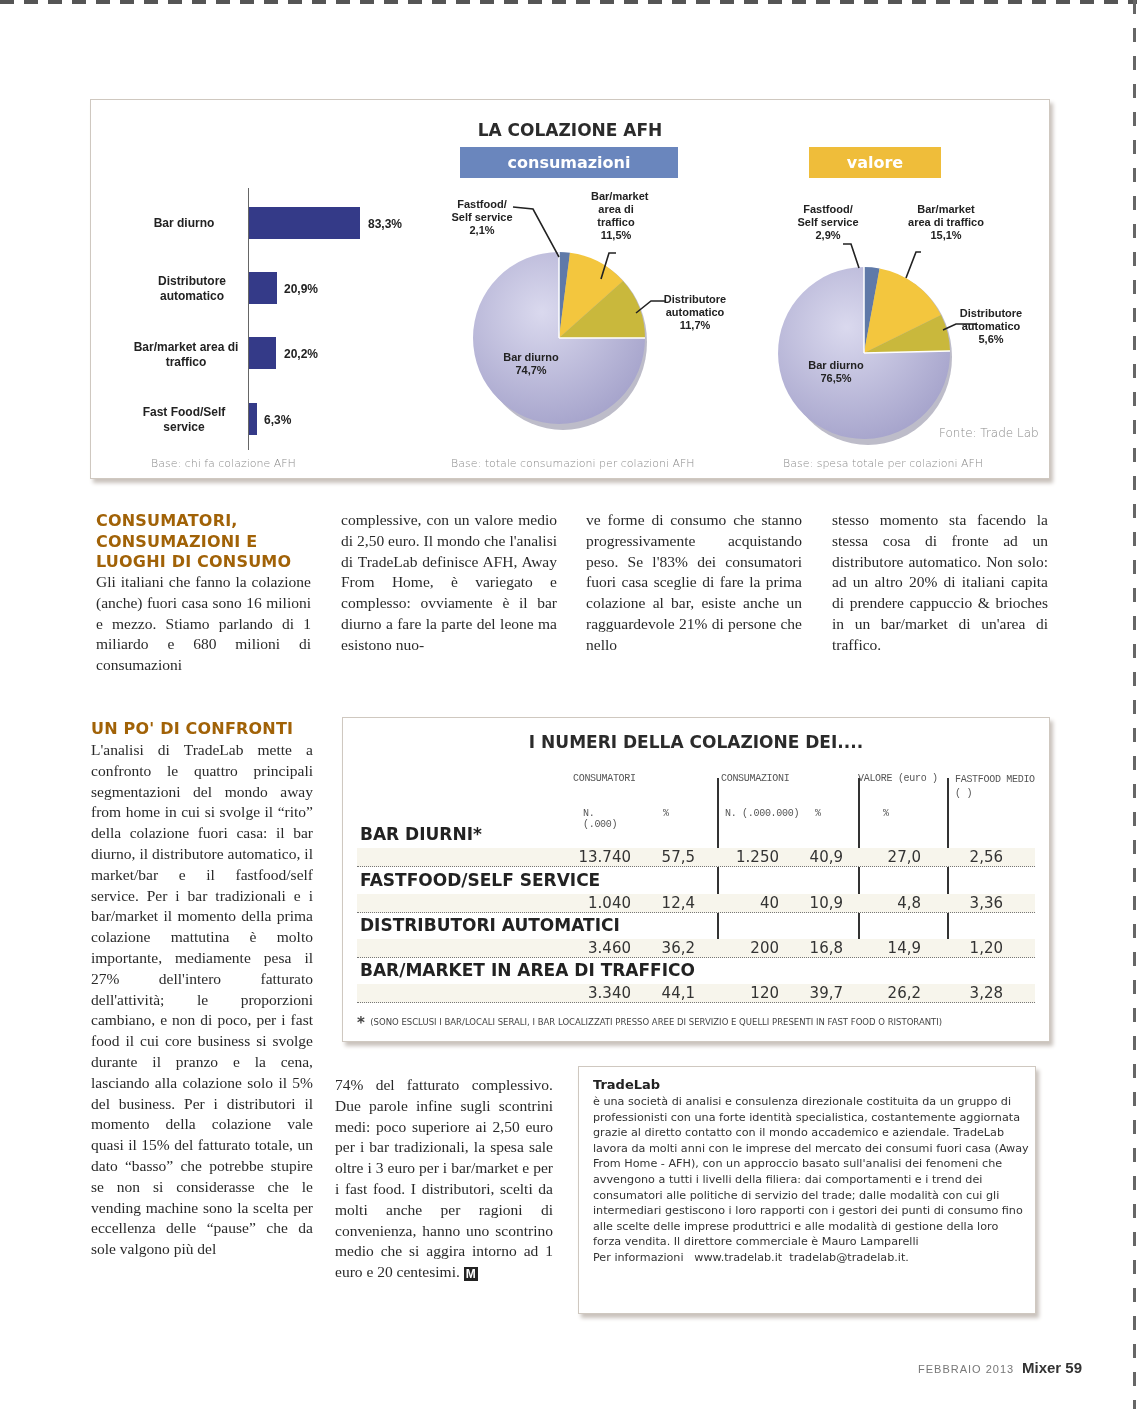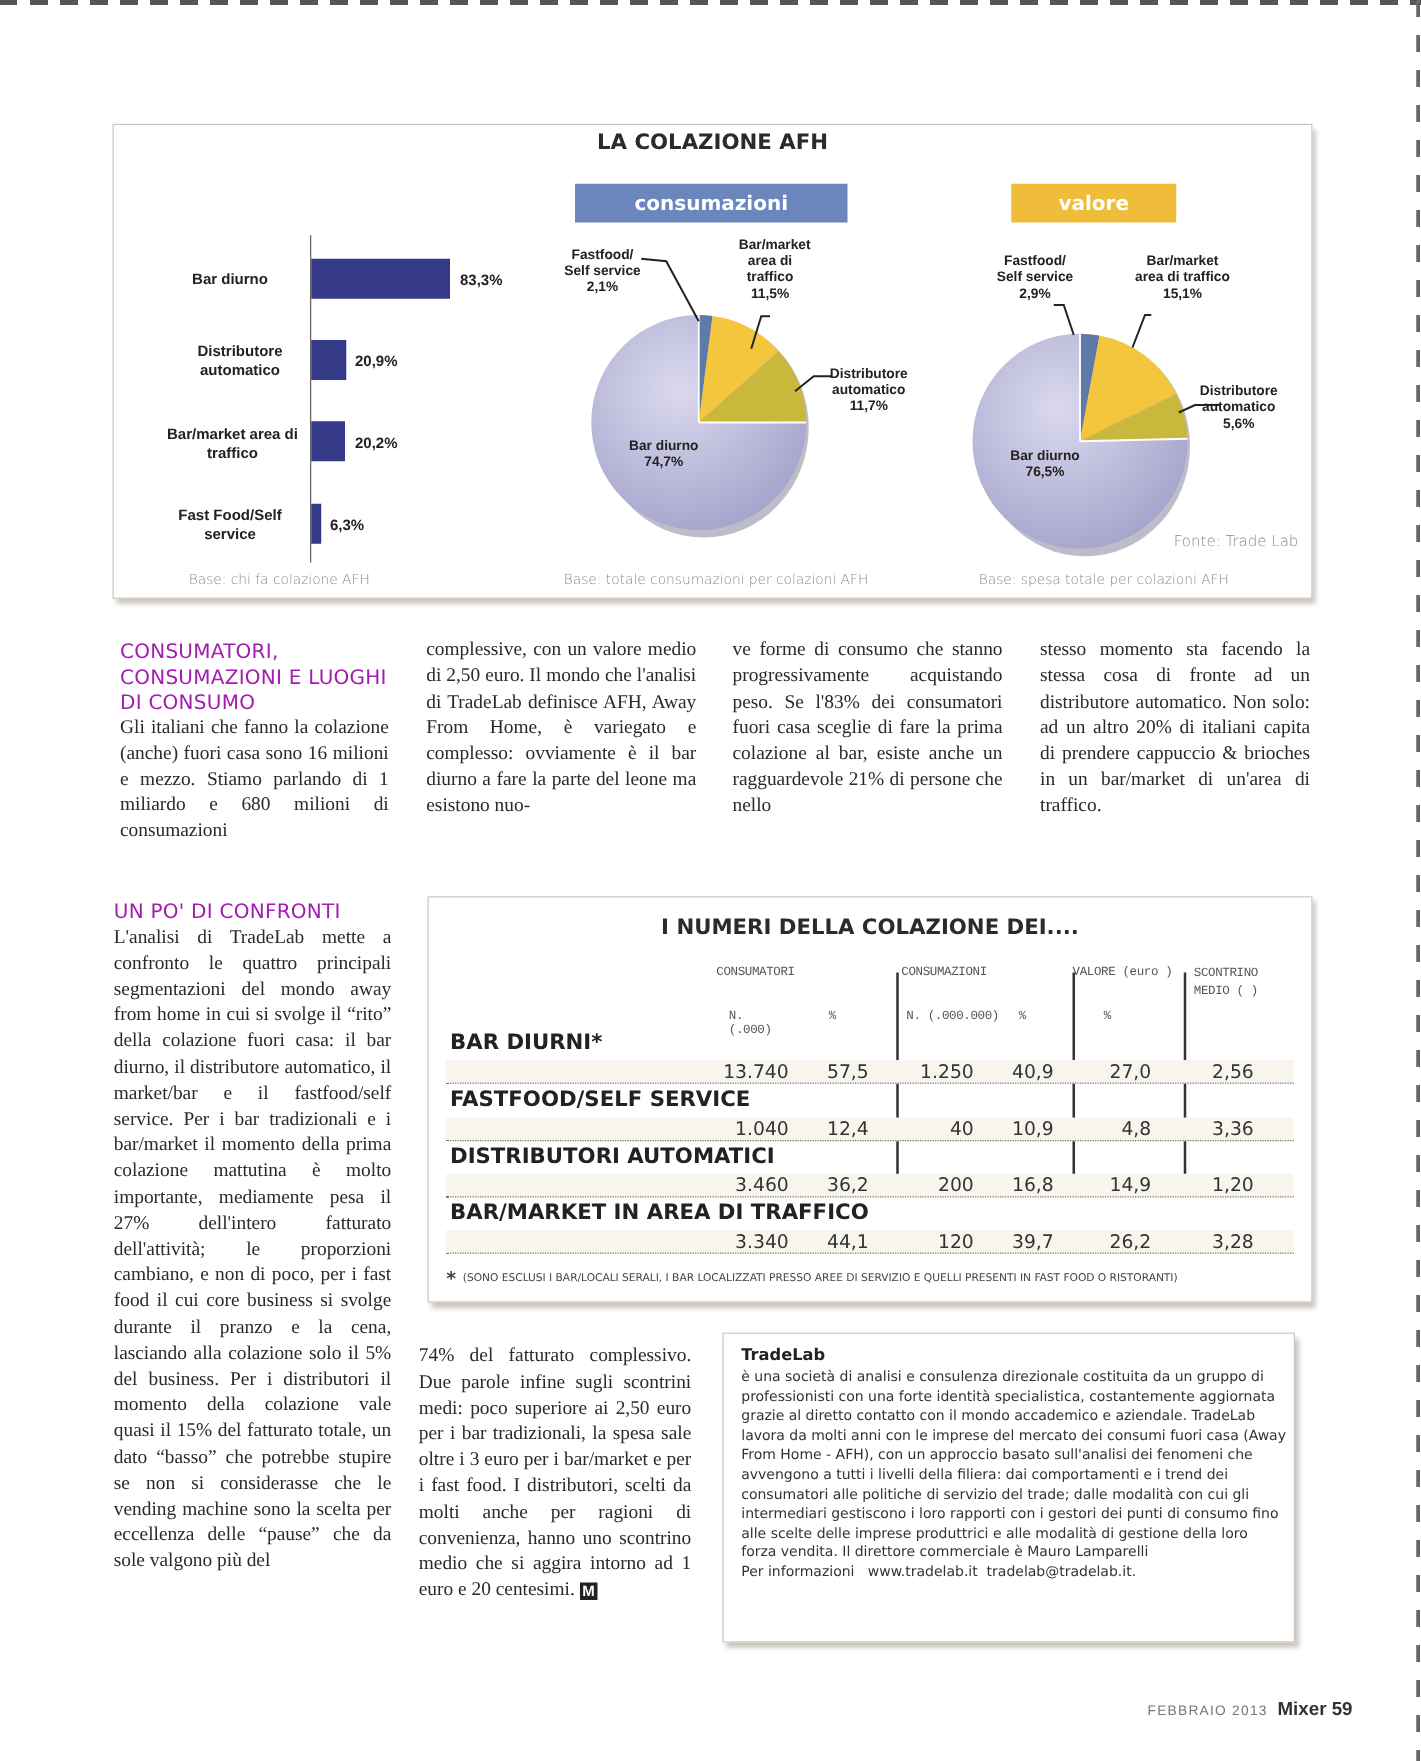--- a/index.html
+++ b/index.html
@@ -17,21 +17,21 @@
     left: 1133px; top: 0; width: 3px; height: 1409px;
     background: repeating-linear-gradient(180deg, #666 0 14px, transparent 14px 28px);
   }
   
   .info-box {
     left: 90px; top: 99px; width: 958px; height: 378px;
     border: 1px solid #cfc8c0; background: #fff;
     box-shadow: 3px 4px 4px #c9c2bc;
   }
   .info-title {
-    left: 0; top: 4px; width: 958px; text-align: center;
+    left: 0; top: 20px; width: 958px; text-align: center;
     font-family: "DejaVu Sans", sans-serif; font-weight: bold; font-size: 17px; color: #2b2b2b;
   }
   .band {
     font-family: "DejaVu Sans", sans-serif; font-weight: bold; color: #fff; font-size: 16px;
     text-align: center; line-height: 31px; height: 31px;
   }
   .band-green { left: 30px; top: 47px; width: 281px; background: #8e9a87; }
   .band-blue  { left: 369px; top: 47px; width: 218px; background: #6a86bd; }
   .band-yellow{ left: 718px; top: 47px; width: 132px; background: #efbd3a; }
   .bar-axis { left: 157px; top: 88px; width: 1px; height: 262px; background: #666; }
@@ -46,22 +46,22 @@
   }
   .pie-label {
     font-family: "Liberation Sans", sans-serif; font-weight: bold; font-size: 11px;
     color: #222; text-align: center; line-height: 13px;
   }
   
   .col {
     font-size: 15.5px; line-height: 20.8px; text-align: justify; color: #2a2a2a;
   }
   .heading {
-    font-family: "DejaVu Sans", sans-serif; font-size: 16px; font-weight: normal;
-    color: #a21caf; line-height: 20.5px; letter-spacing: 0.2px;
+    font-family: "DejaVu Sans", sans-serif; font-size: 16px; font-weight: bold;
+    color: #a16207; line-height: 20.5px; letter-spacing: 0.2px;
   }
   
   .tbl-box {
     left: 342px; top: 717px; width: 706px; height: 323px;
     border: 1px solid #cfc8c0; background: #fff; box-shadow: 3px 4px 4px #c9c2bc;
   }
   .tbl-title {
     left: 0; top: 14px; width: 706px; text-align: center;
     font-family: "DejaVu Sans", sans-serif; font-weight: bold; font-size: 17px; color: #2b2b2b;
   }
@@ -208,21 +208,21 @@
 <div class="abs heading" style="left:91px; top:719px; width:225px;">UN PO' DI CONFRONTI</div>
 <div class="abs col" style="left:91px; top:740px; width:222px;">L'analisi di TradeLab mette a confronto le quattro principali segmentazioni del mondo away from home in cui si svolge il “rito” della colazione fuori casa: il bar diurno, il distributore automatico, il market/bar e il fastfood/self service. Per i bar tradizionali e i bar/market il momento della prima colazione mattutina è molto importante, mediamente pesa il 27% dell'intero fatturato dell'attività; le proporzioni cambiano, e non di poco, per i fast food il cui core business si svolge durante il pranzo e la cena, lasciando alla colazione solo il 5% del business. Per i distributori il momento della colazione vale quasi il 15% del fatturato totale, un dato “basso” che potrebbe stupire se non si considerasse che le vending machine sono la scelta per eccellenza delle “pause” che da sole valgono più del</div>
 <div class="abs col" style="left:335px; top:1075px; width:218px;"><span>74% del fatturato complessivo. Due parole infine sugli scontrini medi: poco superiore ai 2,50 euro per i bar tradizionali, la spesa sale oltre i 3 euro per i bar/market e per i fast food. I distributori, scelti da molti anche per ragioni di convenienza, hanno uno scontrino medio che si aggira intorno ad 1 euro e 20 centesimi.</span><span class="m-icon">M</span></div>
 
 <div class="abs tbl-box">
   <div class="abs tbl-title">I NUMERI  DELLA COLAZIONE DEI....</div>
 
   <div class="abs th" style="left:230px; top:55px; width:130px;">CONSUMATORI</div>
   <div class="abs th" style="left:378px; top:55px; width:110px;">CONSUMAZIONI</div>
   <div class="abs th" style="left:515px; top:55px; width:80px;">VALORE (euro )</div>
-  <div class="abs th" style="left:612px; top:55px; width:80px; line-height:14px;">SCONTRINO MEDIO ( )</div>
+  <div class="abs th" style="left:612px; top:55px; width:80px; line-height:14px;">FASTFOOD MEDIO ( )</div>
 
   <div class="abs th" style="left:240px; top:90px; width:50px;">N. (.000)</div>
   <div class="abs th" style="left:320px; top:90px; width:30px;">%</div>
   <div class="abs th" style="left:382px; top:90px; width:76px;">N. (.000.000)</div>
   <div class="abs th" style="left:472px; top:90px; width:30px;">%</div>
   <div class="abs th" style="left:540px; top:90px; width:30px;">%</div>
 
   <div class="abs vline" style="left:374px;"></div>
   <div class="abs vline" style="left:515px;"></div>
   <div class="abs vline" style="left:604px;"></div>

